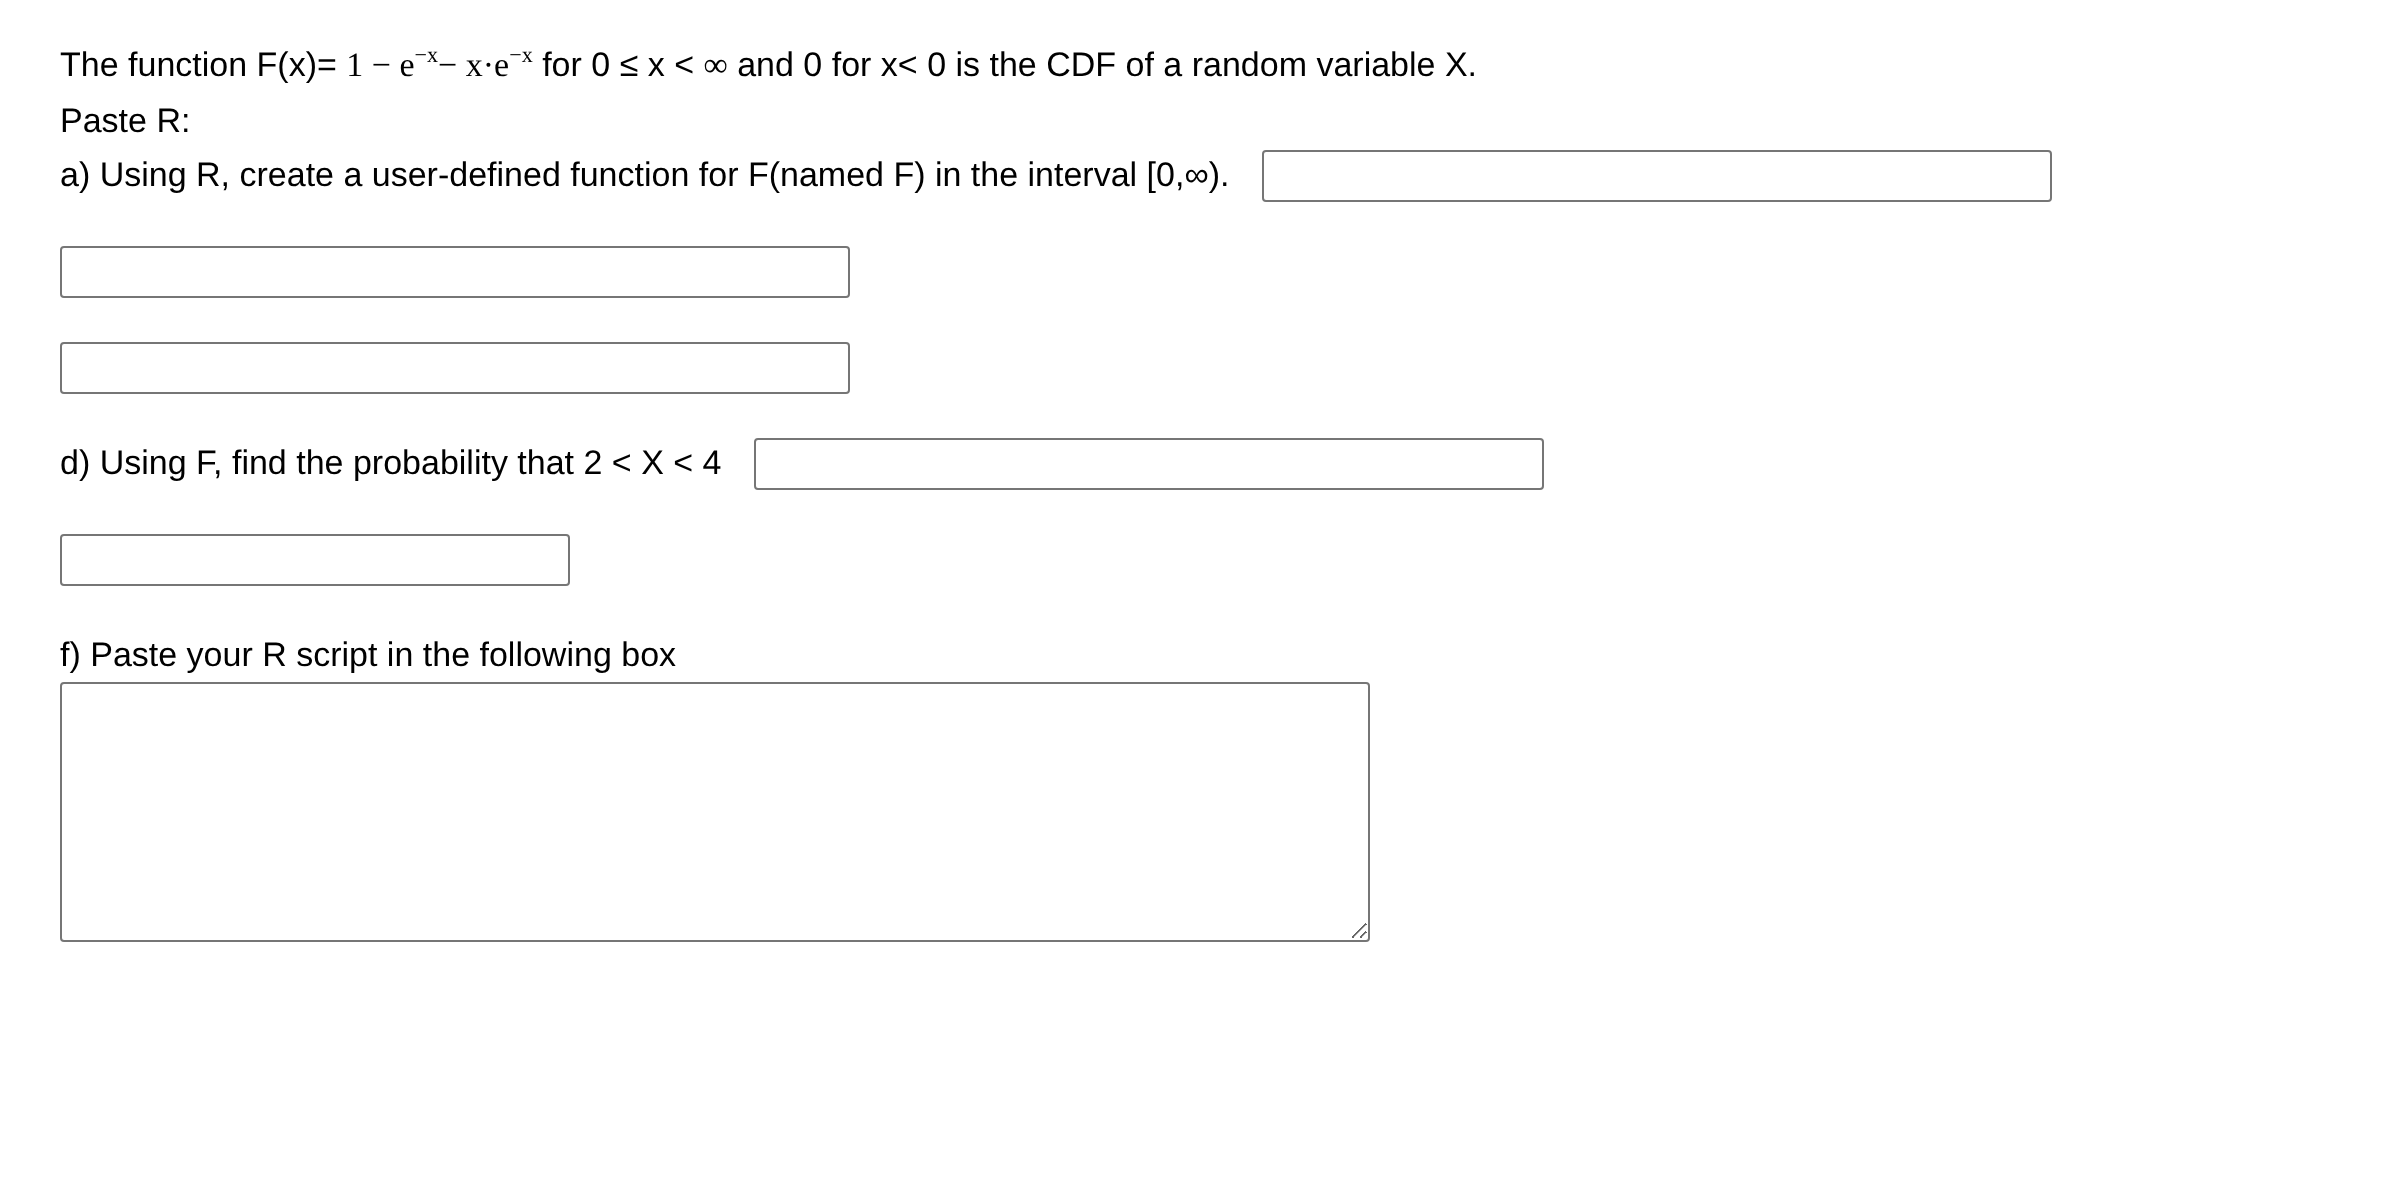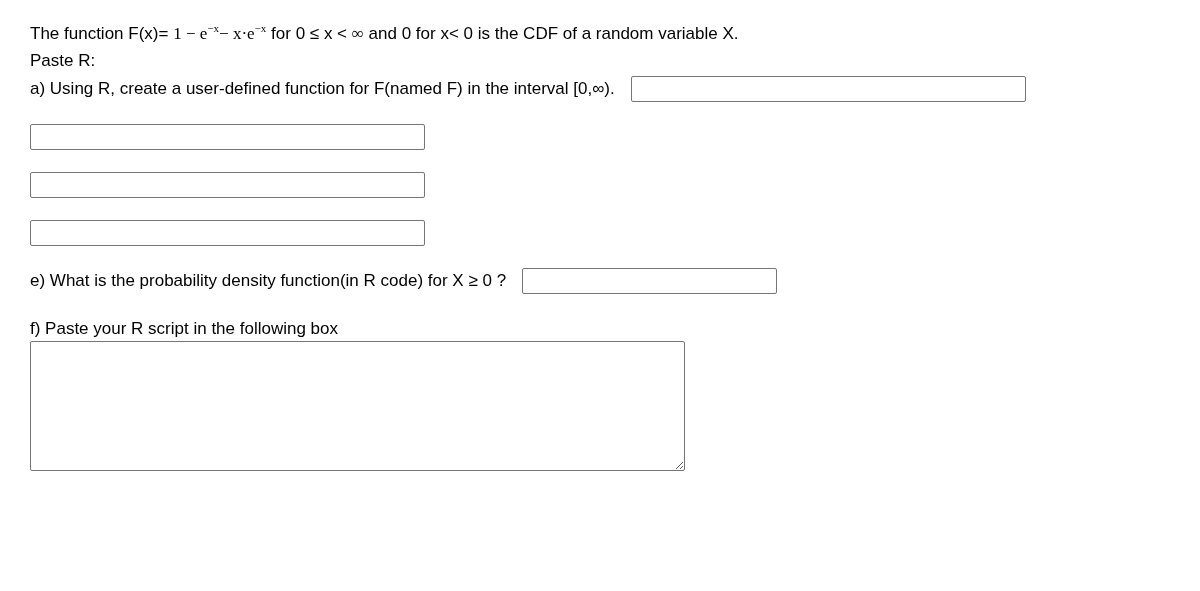--- a/index.html
+++ b/index.html
@@ -68,24 +68,24 @@
 
 <div class="part">
   <input type="text" class="input-b" value="" style="">
 </div>
 
 <div class="part">
   <input type="text" class="input-c" value="" style="">
 </div>
 
 <div class="part">
+  <span class="part-label">d) Using F, find the probability that 2 &lt; X &lt; 4</span>
   <input type="text" class="input-d" value="" style="">
 </div>
 
 <div class="part">
-  <span class="part-label">e) What is the probability density function(in R code) for X ≥ 0 ?</span>
   <input type="text" class="input-e" value="" style="">
 </div>
 
 <div>
   <span class="part-label f-block">f) Paste your R script in the following box</span>
   <textarea class="textarea-f" style=""></textarea>
 </div>
 
 </body></html>

